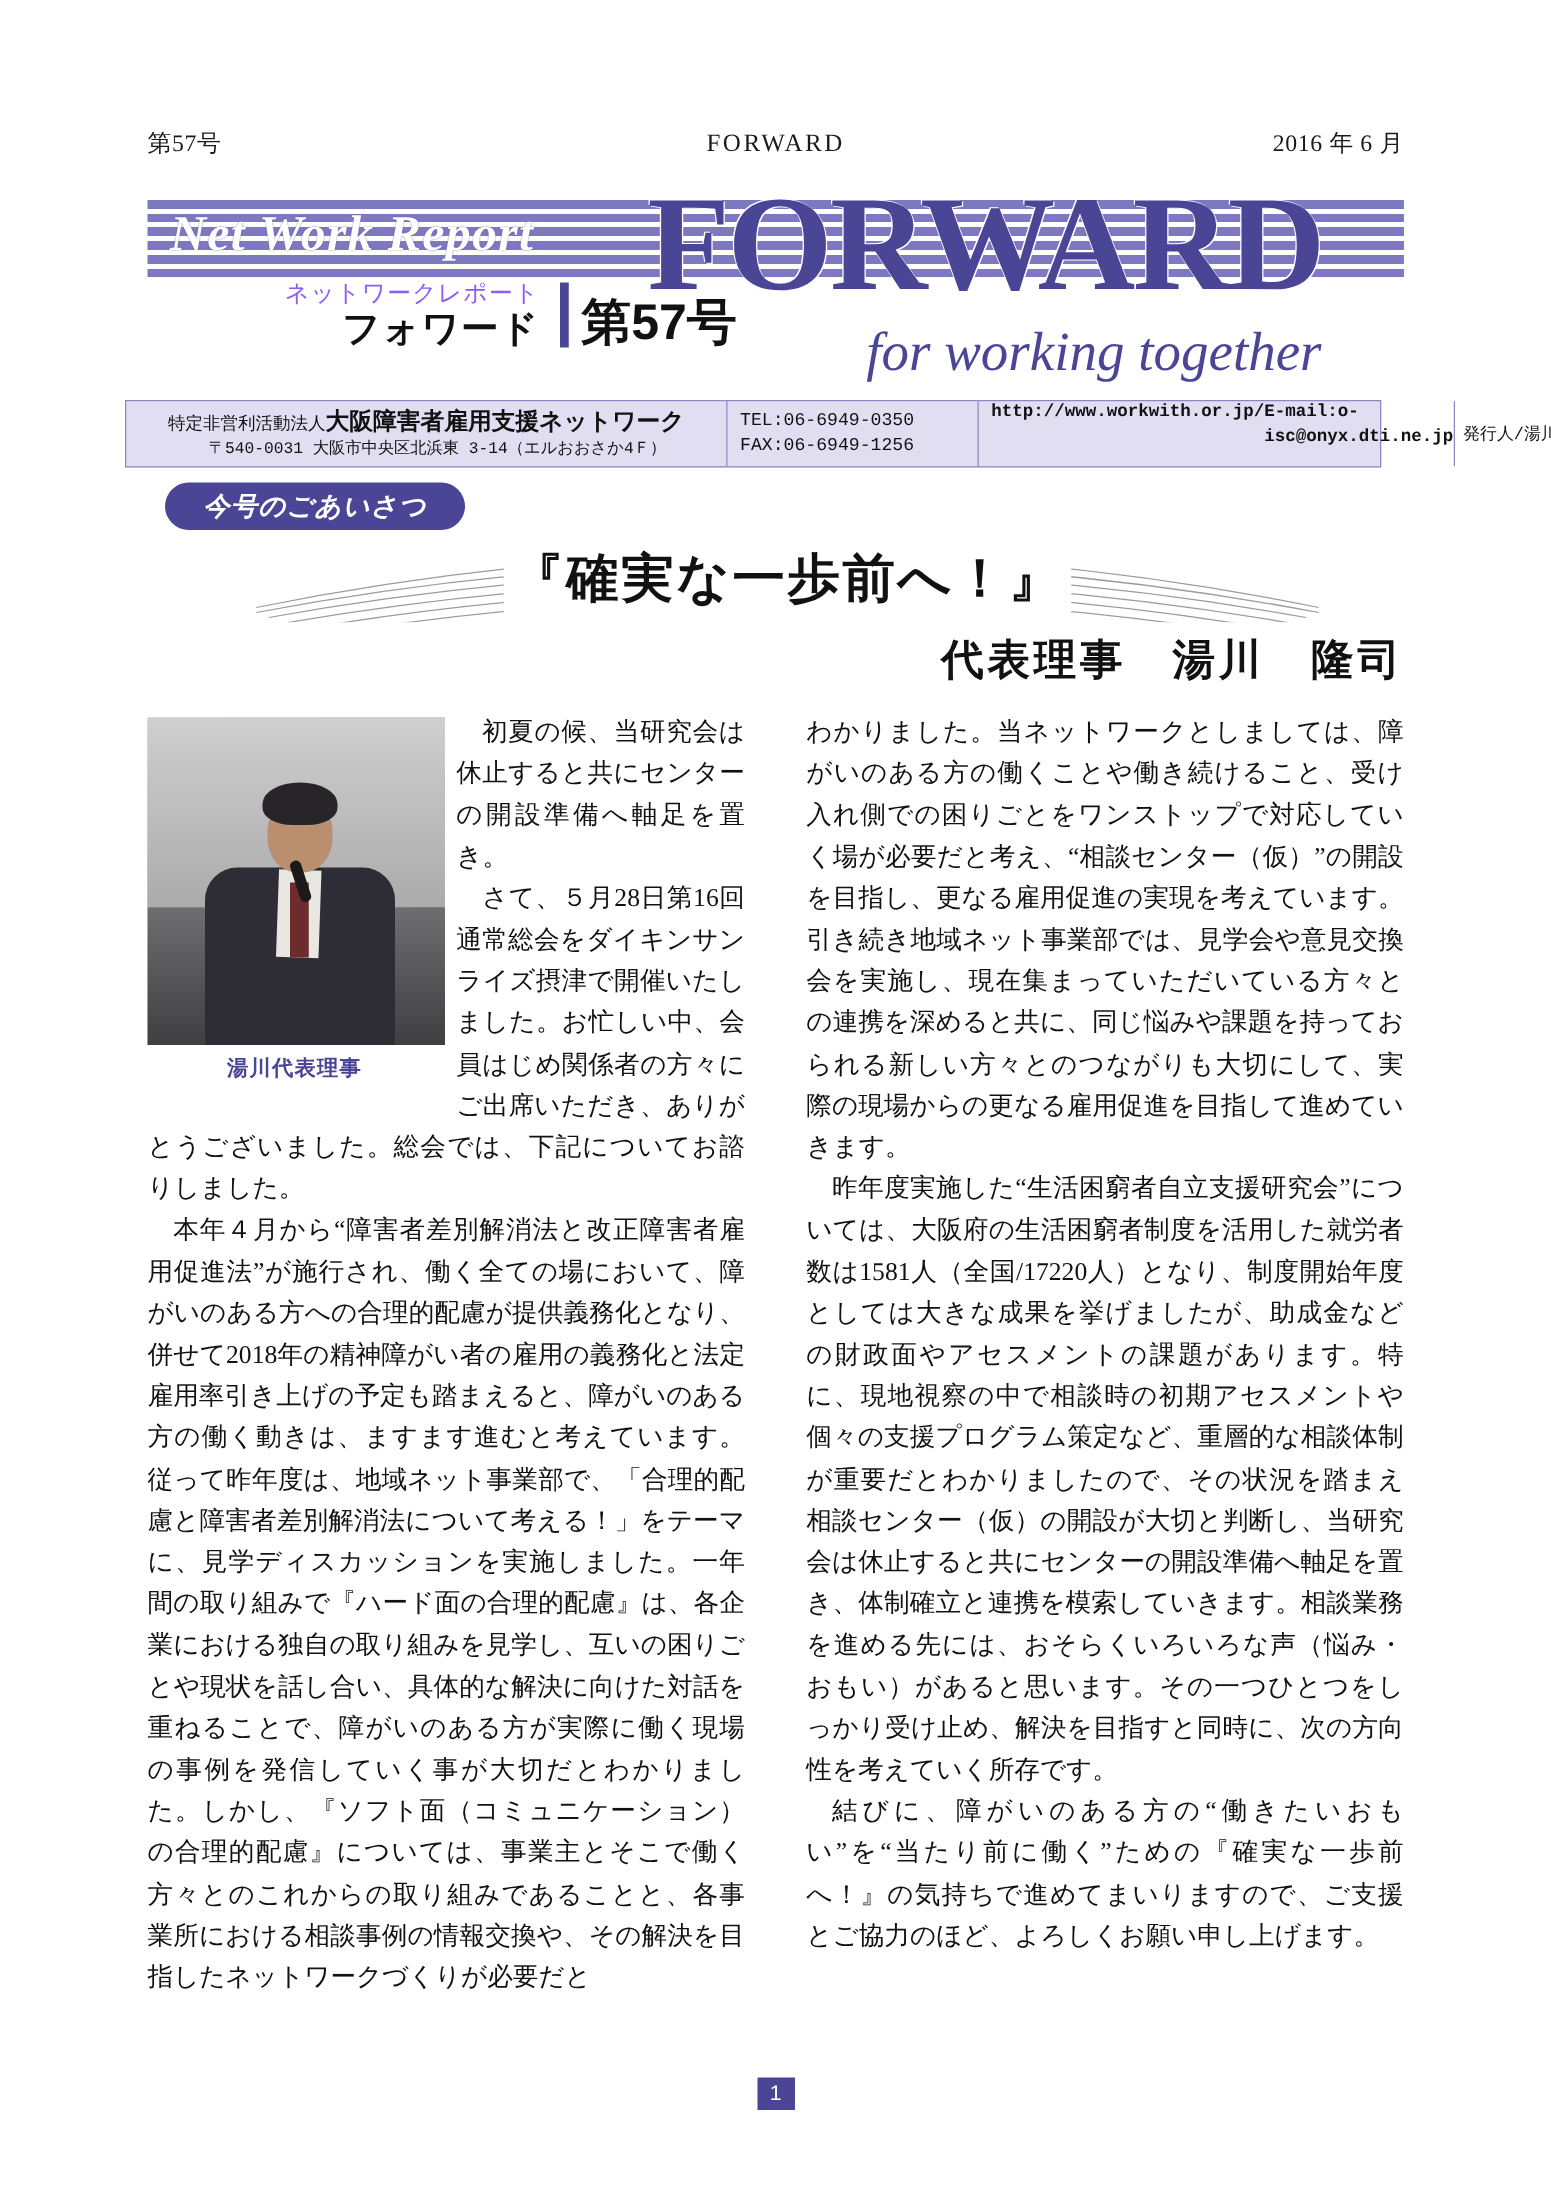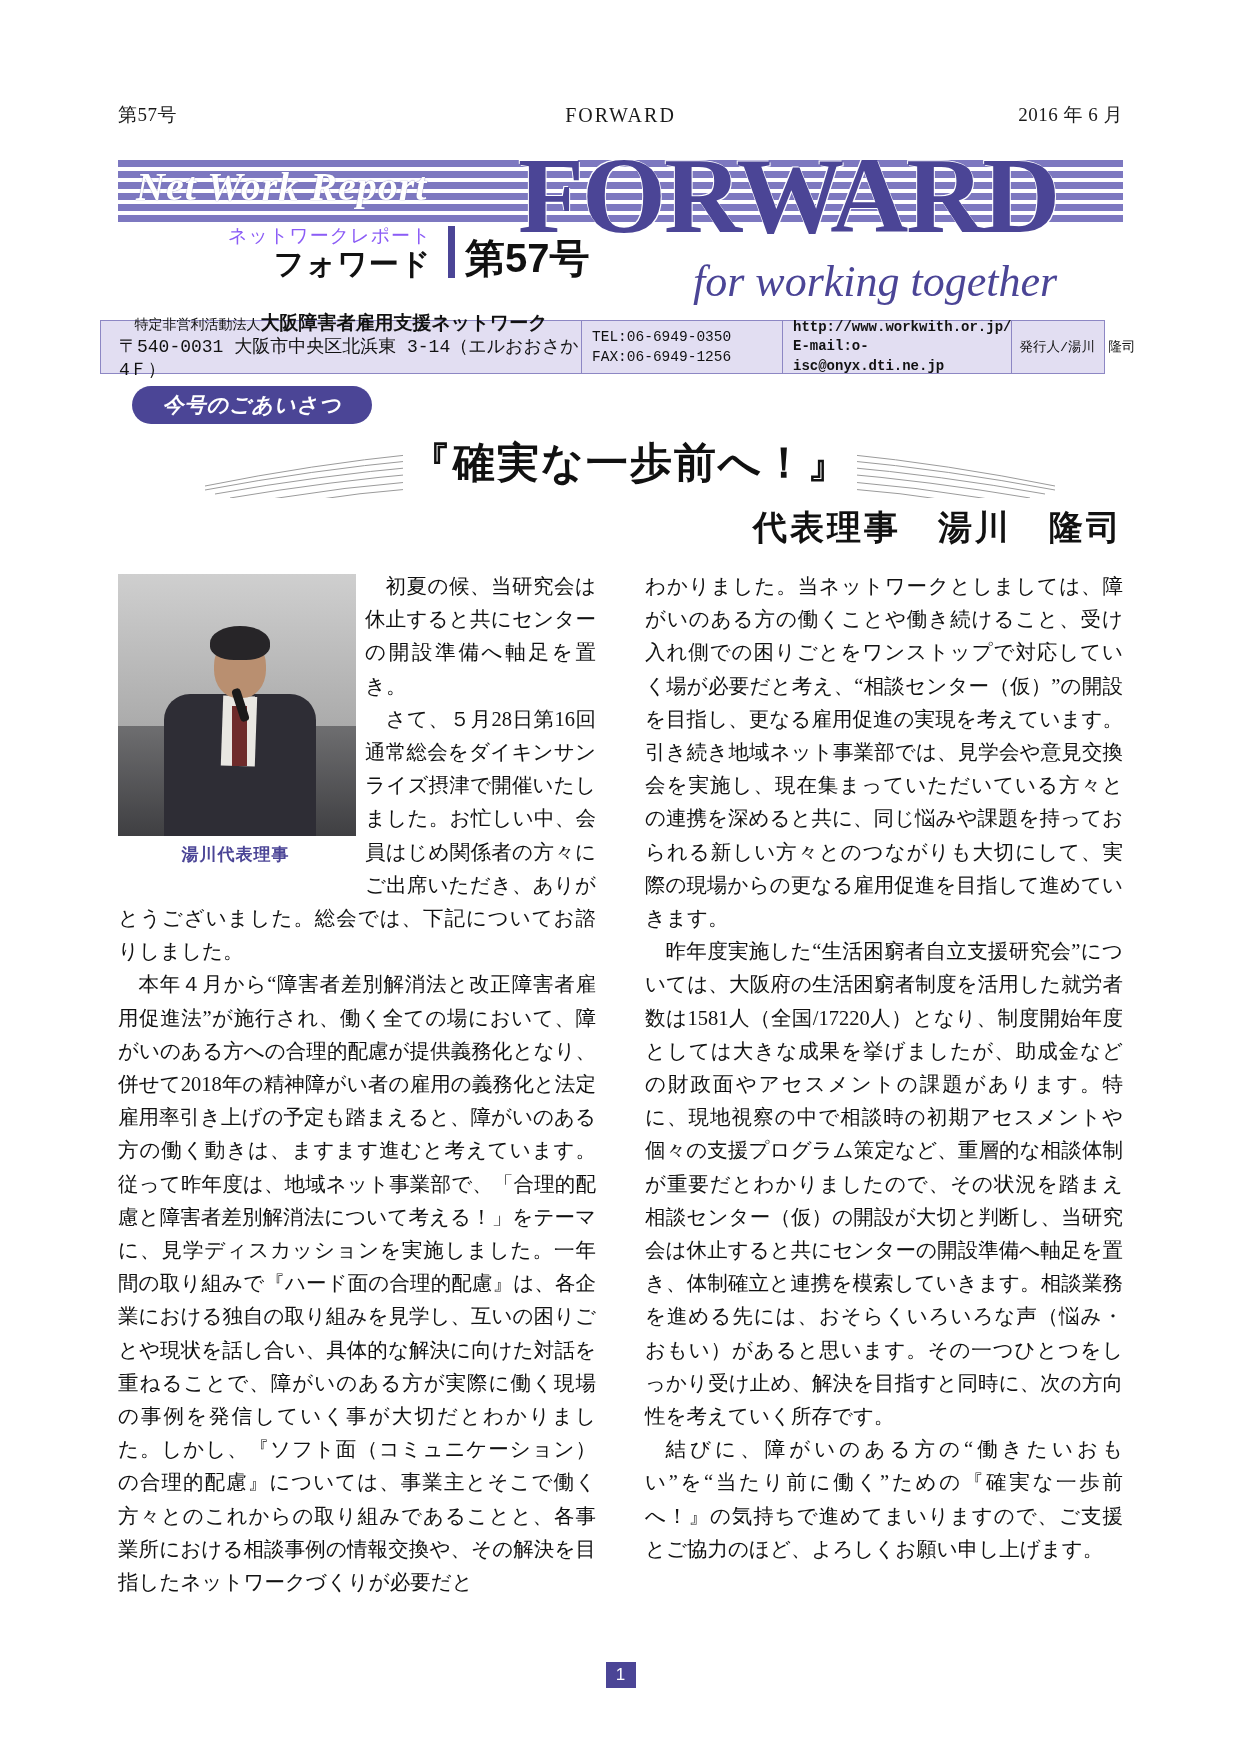--- a/index.html
+++ b/index.html
@@ -178,36 +178,35 @@
   .contact .org {
     flex: 0 0 480px;
     display: flex;
     flex-direction: column;
     justify-content: center;
     align-items: center;
     line-height: 1.25;
   }
   .contact .org .l1 { font-size: 14px; }
   .contact .org .l1 b { font-size: 19px; }
-  .contact .org .l2 { font-size: 18px; margin-left: 18px; }
+  .contact .org .l2 { font-size: 13px; margin-left: 18px; }
   .contact .tel {
     flex: 0 0 190px;
     border-left: 1px solid #8d87c4;
     display: flex;
     flex-direction: column;
     justify-content: center;
     padding-left: 10px;
     font-size: 14.5px;
     line-height: 1.4;
   }
   .contact .web {
     flex: 1 1 auto;
     border-left: 1px solid #8d87c4;
     display: flex;
-    flex-direction: column;
     justify-content: center;
     padding-left: 10px;
     font-size: 14px;
     line-height: 1.4;
     font-weight: bold;
   }
   .contact .pub {
     flex: 0 0 130px;
     border-left: 1px solid #8d87c4;
     display: flex;

